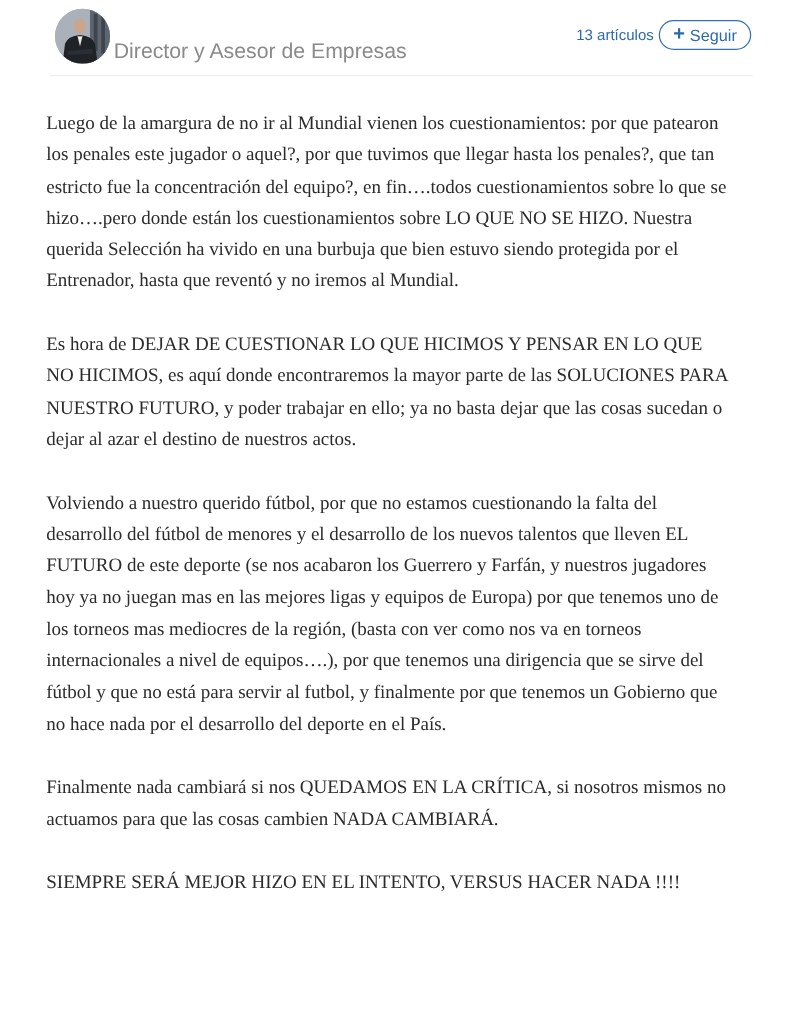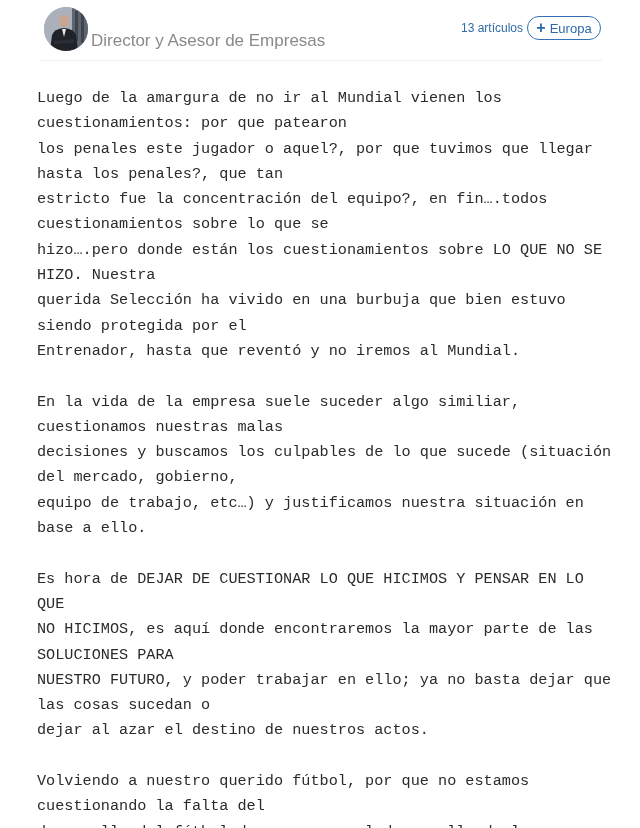--- a/index.html
+++ b/index.html
@@ -97,21 +97,20 @@
     top: 86px;
     width: 580px;
     font-family: "Liberation Serif", serif;
     font-size: 15.2px;
     line-height: 25.3px;
     color: #2b2b2b;
   }
   .article p {
     margin: 0 0 25.3px 0;
     white-space: pre-line;
-    font-family: Liberation Mono, monospace;
   }
 </style>
 </head>
 <body>
 
 <div class="header">
   <div class="avatar">
     <svg width="44" height="44" viewBox="0 0 44 44">
       <rect x="0" y="0" width="44" height="44" fill="#aab1ba"></rect>
       <rect x="28" y="0" width="16" height="44" fill="#5d6670"></rect>
@@ -120,42 +119,41 @@
       <ellipse cx="20" cy="14" rx="5" ry="6" fill="#caa58d"></ellipse>
       <path d="M6 44 L8 28 Q10 22 20 21 Q30 22 32 28 L34 44 Z" fill="#1f2328"></path>
       <path d="M18 22 L20 30 L22 22 Z" fill="#e8e8e8"></path>
       <path d="M10 34 L30 32 L30 36 L10 37 Z" fill="#2a2f35"></path>
     </svg>
   </div>
   <div class="author-title">Director y Asesor de Empresas</div>
   <a class="articles-link">13 artículos</a>
   <button class="follow-button">
     <span class="plus">+</span>
-    <span>Europa</span>
+    <span>Seguir</span>
   </button>
 </div>
 
 <div class="divider"></div>
 
 <div class="article">
   <p>Luego de la amargura de no ir al Mundial vienen los cuestionamientos: por que patearon
 los penales este jugador o aquel?, por que tuvimos que llegar hasta los penales?, que tan
 estricto fue la concentración del equipo?, en fin….todos cuestionamientos sobre lo que se
 hizo….pero donde están los cuestionamientos sobre LO QUE NO SE HIZO. Nuestra
 querida Selección ha vivido en una burbuja que bien estuvo siendo protegida por el
 Entrenador, hasta que reventó y no iremos al Mundial.</p>
-  <p>En la vida de la empresa suele suceder algo similiar, cuestionamos nuestras malas
-decisiones y buscamos los culpables de lo que sucede (situación del mercado, gobierno,
-equipo de trabajo, etc…) y justificamos nuestra situación en base a ello.</p>
   <p>Es hora de DEJAR DE CUESTIONAR LO QUE HICIMOS Y PENSAR EN LO QUE
 NO HICIMOS, es aquí donde encontraremos la mayor parte de las SOLUCIONES PARA
 NUESTRO FUTURO, y poder trabajar en ello; ya no basta dejar que las cosas sucedan o
 dejar al azar el destino de nuestros actos.</p>
   <p>Volviendo a nuestro querido fútbol, por que no estamos cuestionando la falta del
 desarrollo del fútbol de menores y el desarrollo de los nuevos talentos que lleven EL
 FUTURO de este deporte (se nos acabaron los Guerrero y Farfán, y nuestros jugadores
 hoy ya no juegan mas en las mejores ligas y equipos de Europa) por que tenemos uno de
 los torneos mas mediocres de la región, (basta con ver como nos va en torneos
 internacionales a nivel de equipos….), por que tenemos una dirigencia que se sirve del
 fútbol y que no está para servir al futbol, y finalmente por que tenemos un Gobierno que
 no hace nada por el desarrollo del deporte en el País.</p>
+  <p>Finalmente nada cambiará si nos QUEDAMOS EN LA CRÍTICA, si nosotros mismos no
+actuamos para que las cosas cambien NADA CAMBIARÁ.</p>
   <p>SIEMPRE SERÁ MEJOR HIZO EN EL INTENTO, VERSUS HACER NADA !!!!</p>
 </div>
 
 </body></html>

